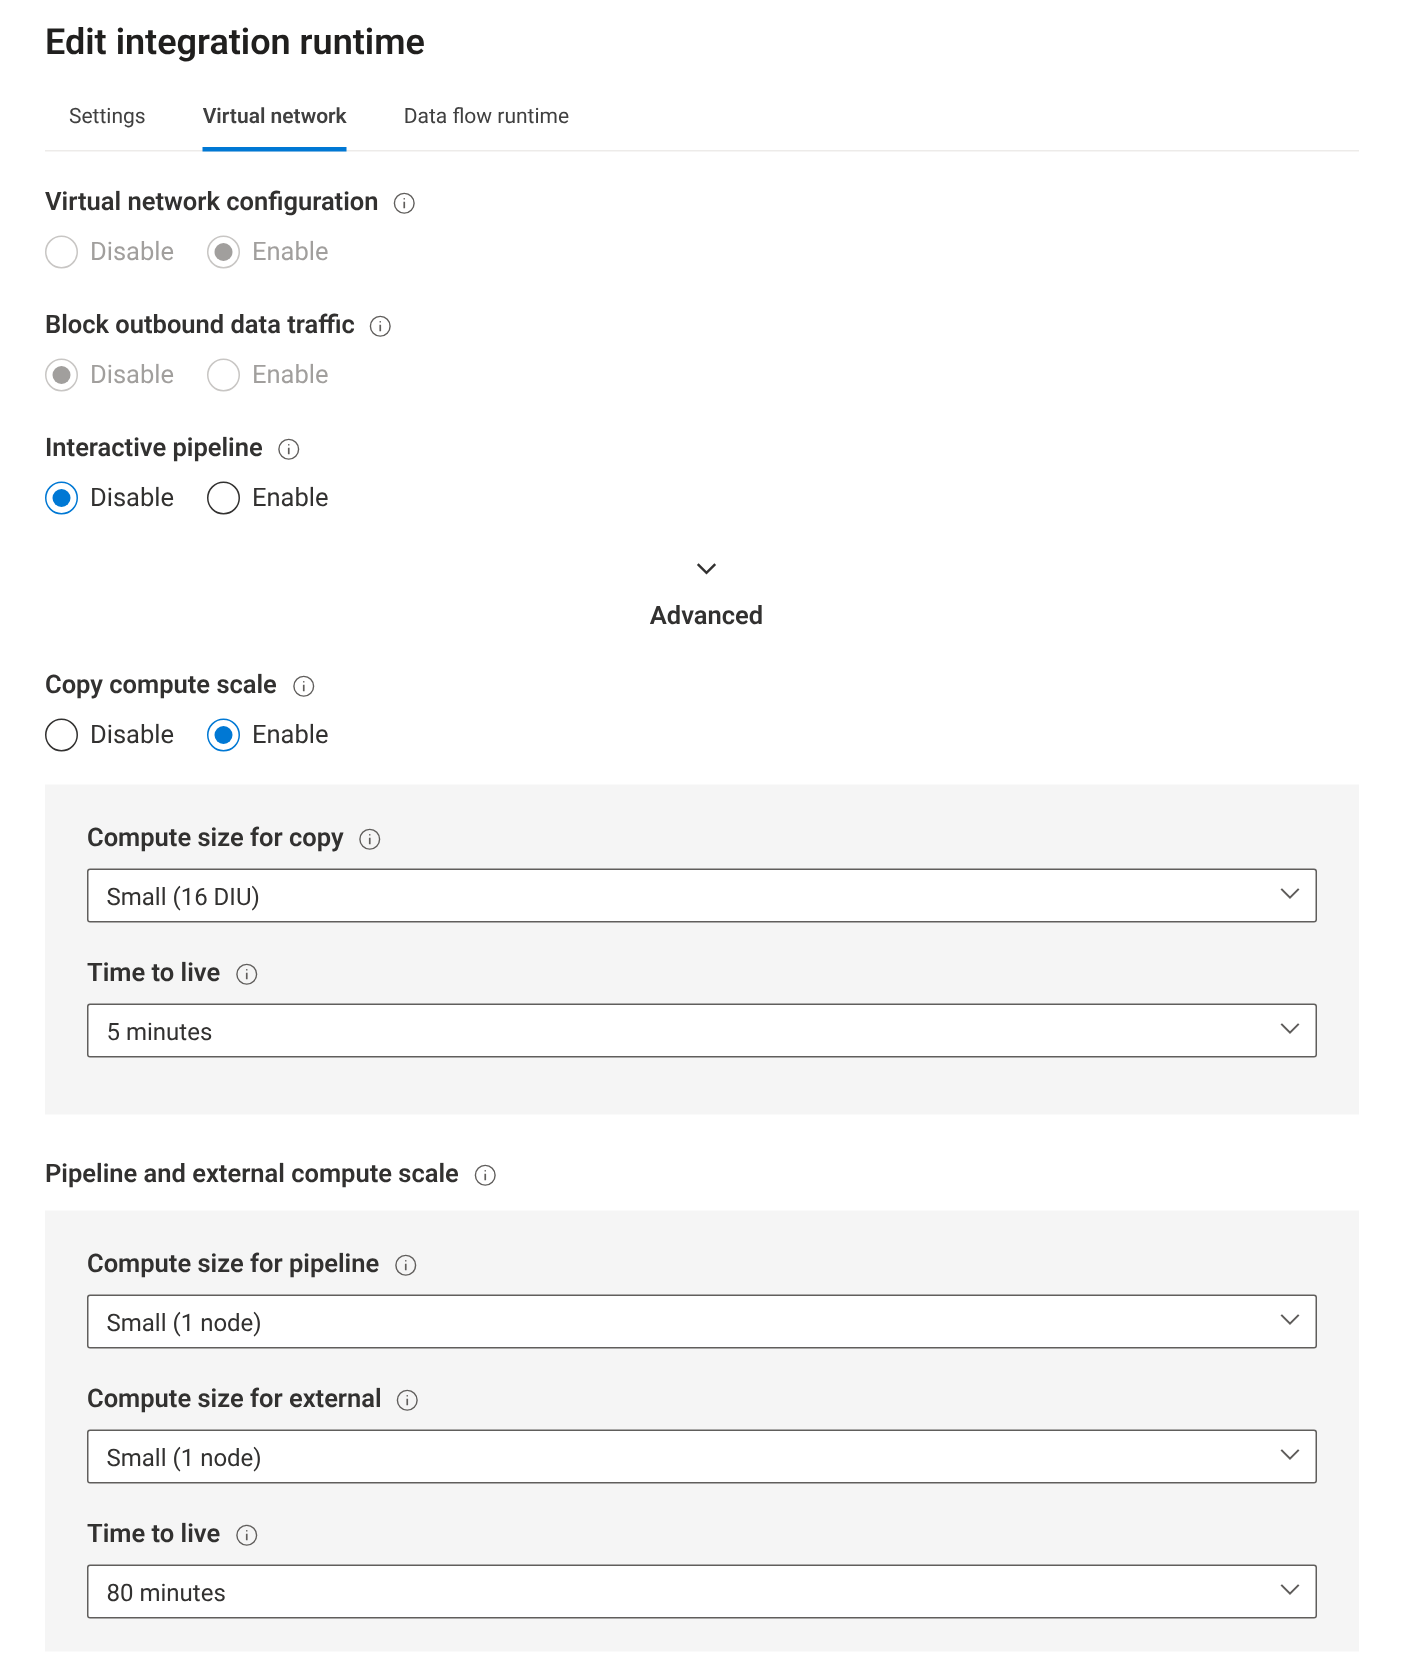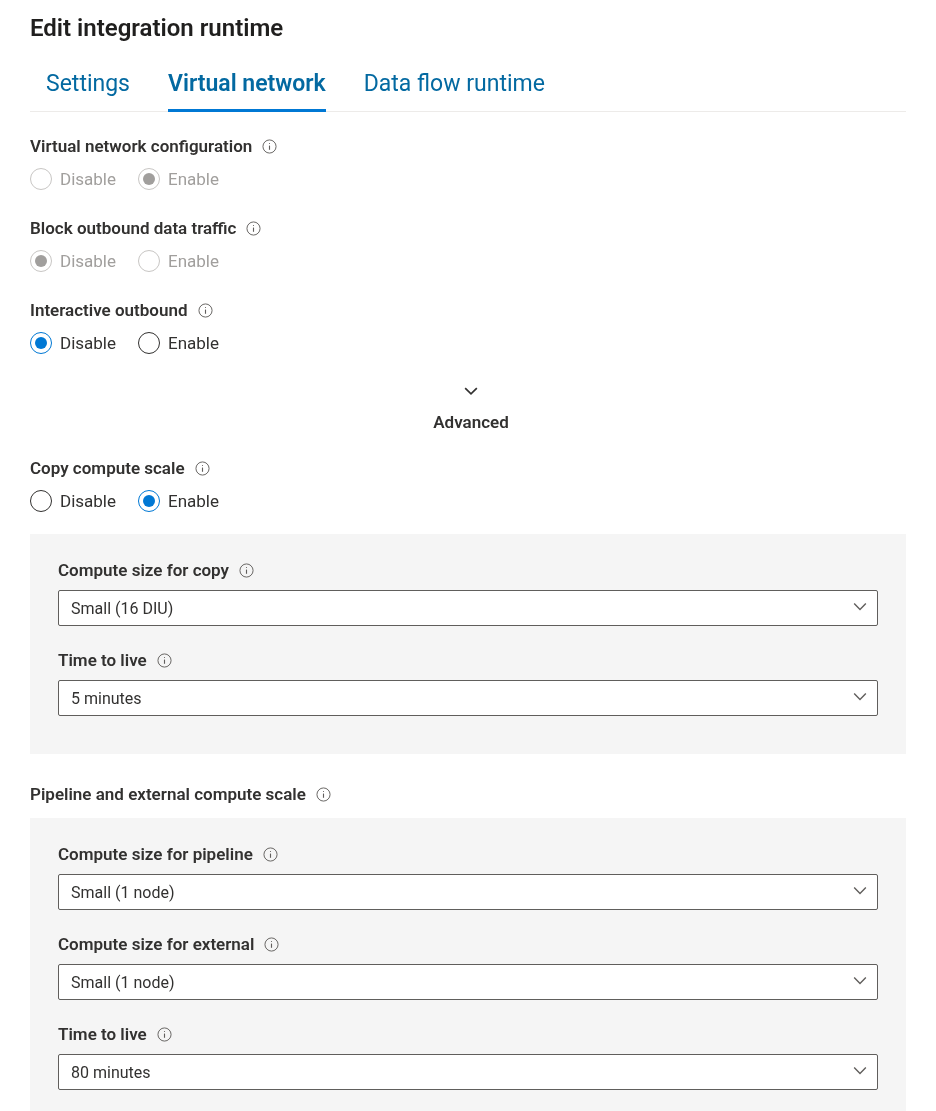--- a/index.html
+++ b/index.html
@@ -17,24 +17,24 @@
     margin-bottom: 28px;
   }
   .tabs {
     display: flex;
     gap: 38px;
     border-bottom: 1px solid #edebe9;
     margin-bottom: 24px;
     padding-left: 16px;
   }
   .tab {
-    font-size: 23px;
+    font-size: 14px;
     padding-bottom: 12px;
     cursor: pointer;
-    color: #0369a1;
+    color: #404040;
   }
   .tab.active {
     font-weight: 600;
     border-bottom: 3px solid #0078d4;
     margin-bottom: -1px;
   }
   .section-label {
     display: flex;
     align-items: center;
     gap: 10px;
@@ -189,21 +189,21 @@
   </div>
   <div class="radio-item">
     <span class="radio-outer">
         <span class="radio-dot"></span>
       </span>
     <span class="radio-label">Enable</span>
   </div>
 </div>
 
 <div class="section-label">
-  <span>Interactive outbound</span>
+  <span>Interactive pipeline</span>
   <span class="info-icon">
     <svg viewBox="0 0 16 16" fill="none" stroke="#605e5c" stroke-width="1">
         <circle cx="8" cy="8" r="7"></circle>
         <circle cx="8" cy="4.8" r="0.6" fill="#605e5c" stroke="none"></circle>
         <line x1="8" y1="7" x2="8" y2="11.5" stroke-width="1.2"></line>
       </svg>
   </span>
 </div>
 <div class="radio-group">
   <div class="radio-item">

